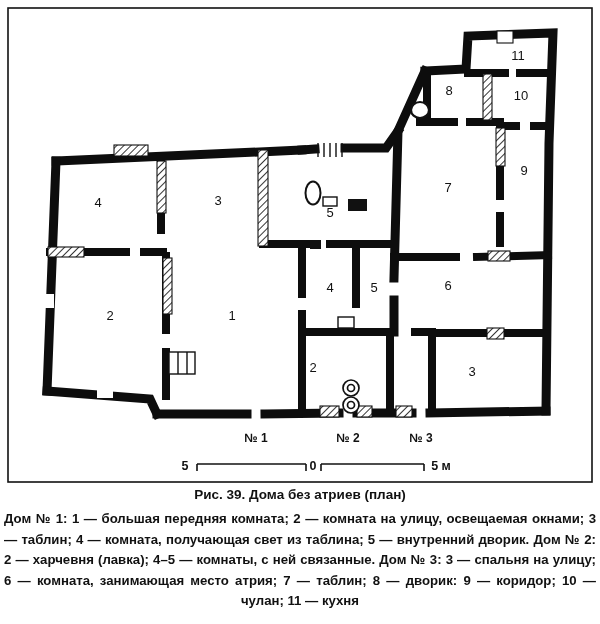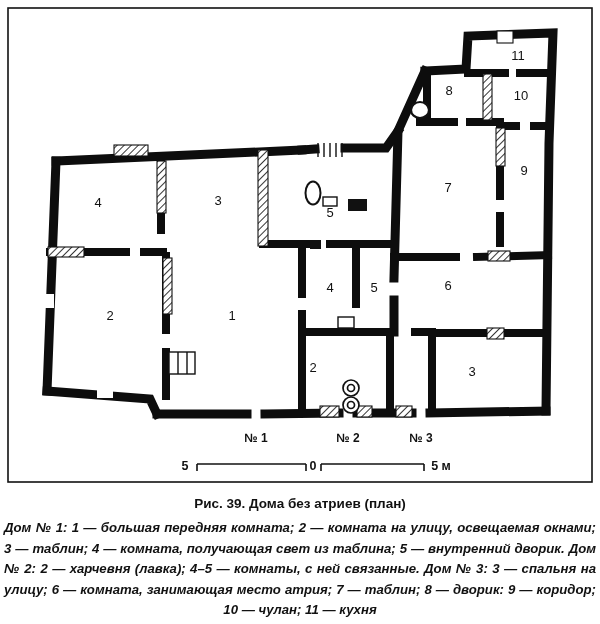--- a/index.html
+++ b/index.html
@@ -17,30 +17,29 @@
     font-family: "Liberation Sans", sans-serif;
     fill: #111;
   }
   .room-label { font-size: 13px; font-weight: 400; }
   .house-marker { font-size: 12px; font-weight: 700; }
   .scale-label { font-size: 12.5px; font-weight: 600; }
   .caption {
     text-align: center;
     font-weight: 700;
     font-size: 13.5px;
-    margin: 10px 0 0 0;
+    margin: 1px 0 0 0;
   }
   .description {
     margin: 7px 4px 12px 4px;
     font-weight: 700;
     font-size: 13.2px;
     line-height: 1.56;
     text-align: justify;
     text-align-last: center;
-    font-style: italic;
   }
 </style>
 </head>
 <body>
 
 <div class="page">
 
   <svg class="figure-area" viewBox="0 0 600 486">
     <defs>
       <pattern id="hatch" width="5" height="5" patternUnits="userSpaceOnUse" patternTransform="rotate(45)">

